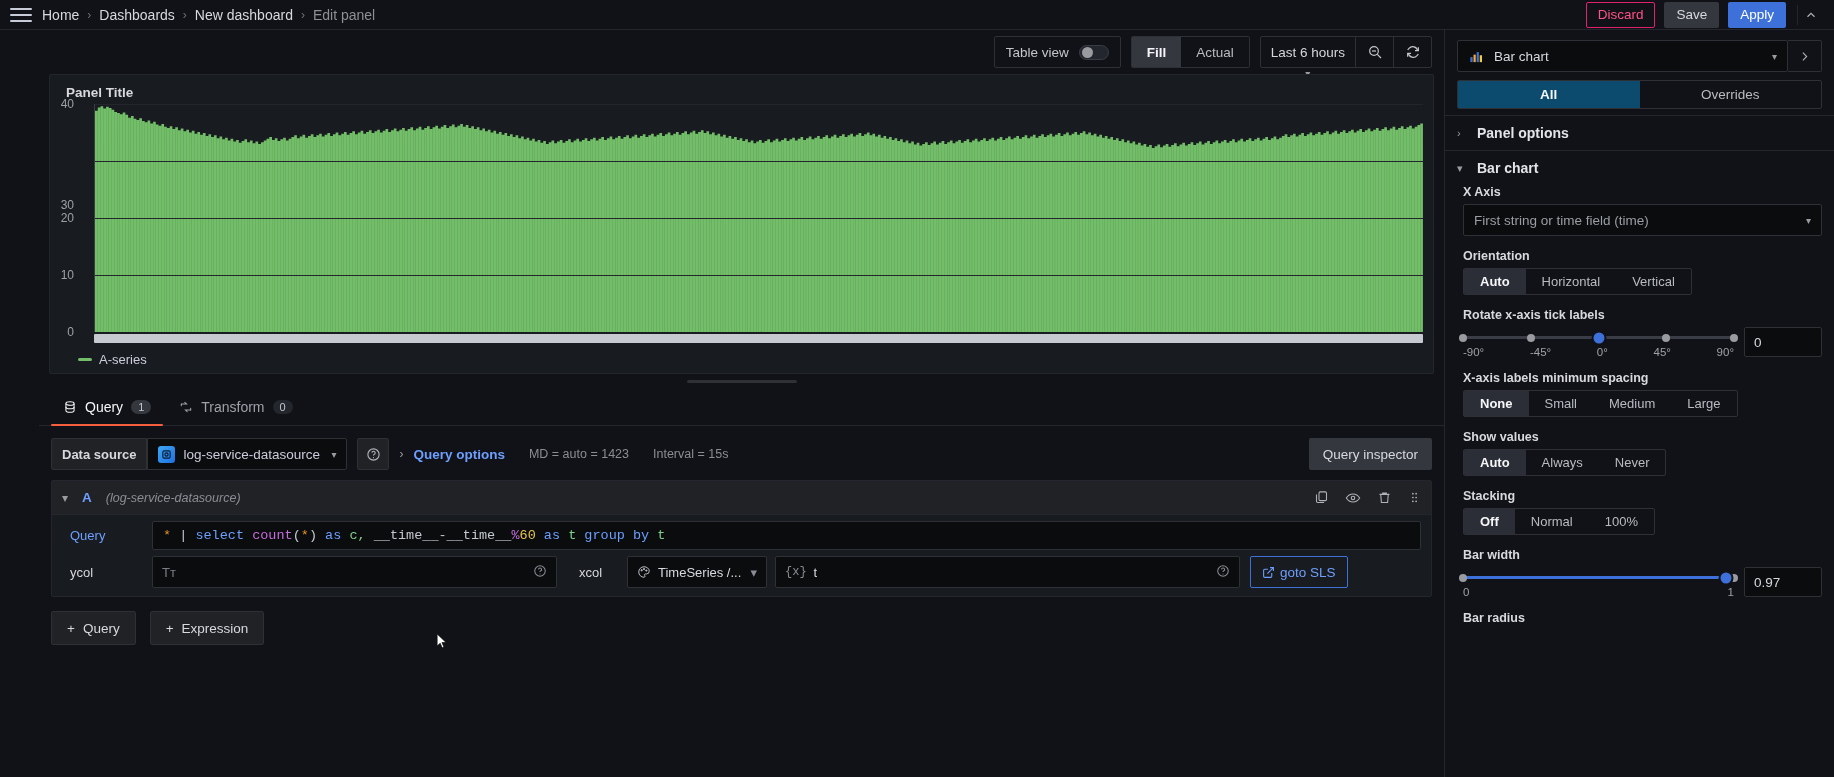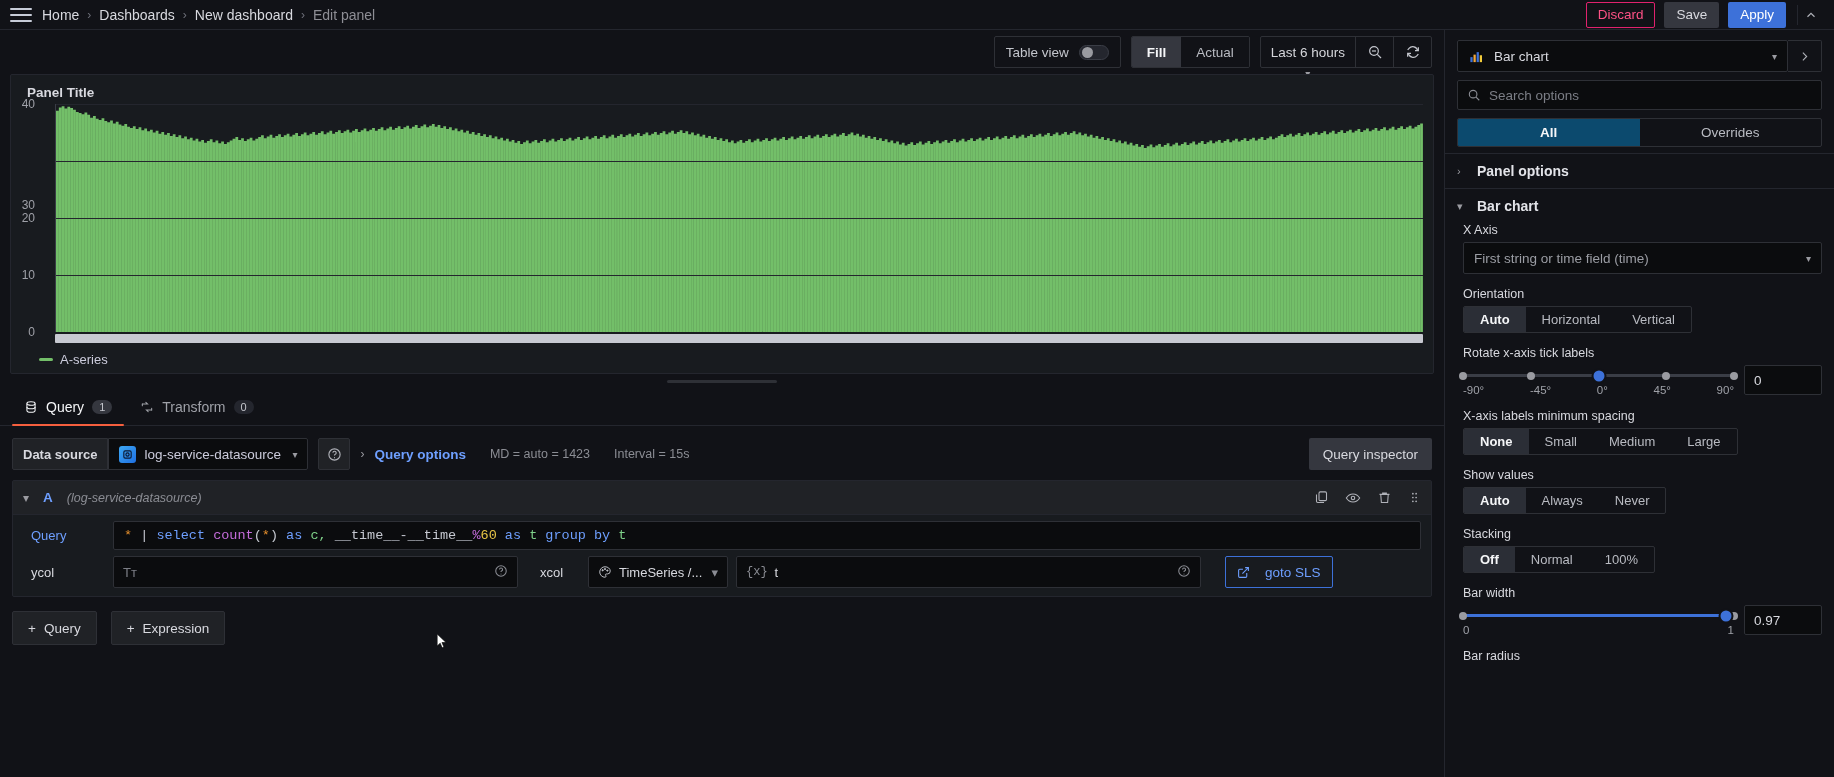--- a/index.html
+++ b/index.html
@@ -28,21 +28,21 @@
   .crumbs .crumb.active { color: #8e8e95; cursor: default; }
   .crumbs .sep { color: #6d6f78; font-size: 12px; }
   .topbar-right { margin-left: auto; display: flex; align-items: center; gap: 9px; padding-right: 4px; }
   .btn { font-family: "Liberation Sans", sans-serif; font-size: 13.5px; border-radius: 2px; padding: 4px 11px; cursor: pointer; border: 1px solid transparent; line-height: 16px; }
   .btn-discard { background: transparent; border: 1px solid #e0226e; color: #ff5286; }
   .btn-save { background: #35373f; color: #d8d9df; }
   .btn-apply { background: #3d71d9; color: #fff; }
   .collapse-caret { color: #b0b2b9; font-size: 15px; padding: 0 4px 0 6px; cursor: pointer; border-left: 1px solid #24262e; margin-left: 2px; height: 20px; display:flex; align-items:center;}
 
   
-  .body { flex: 1; display: flex; min-height: 0; }
+  .body { flex: 1; display: flex; min-height: 0; padding-left: 39px; }
   .left { flex: 1; display: flex; flex-direction: column; min-width: 0; background: #111217; }
 
   
   .panel-toolbar {
     height: 44px; min-height: 44px;
     display: flex; align-items: center; justify-content: flex-end;
     gap: 10px; padding: 0 12px 0 0;
   }
   .tv-wrap {
     display: flex; align-items: center; gap: 10px;
@@ -115,21 +115,21 @@
   .qlab { width: 100px; min-width: 100px; display: flex; align-items: center; padding-left: 18px; font-size: 13px; color: #6e9fff; }
   .code-field { flex: 1; background: #0b0c0e; border: 1px solid #2e3036; border-radius: 2px; margin: 6px 10px 6px 0; padding: 6px 10px; font-family: "Liberation Mono", monospace; font-size: 13.5px; white-space: nowrap; overflow: hidden; }
   .tok-star { color: #e8912d; } .tok-pipe { color: #c5c8d0; } .tok-kw { color: #6e9fff; }
   .tok-fn { color: #c56ddb; } .tok-id { color: #c5c8d0; } .tok-num { color: #e8c547; } .tok-t { color: #7fd18a; }
   .fields-row { display: flex; align-items: center; gap: 0; padding: 0 10px 8px 0; }
   .f-lab { width: 100px; min-width: 100px; padding-left: 18px; font-size: 13px; color: #d8d9df; }
   .f-lab.sm { width: 60px; min-width: 60px; padding-left: 12px; }
   .f-input { background: #0b0c0e; border: 1px solid #2e3036; border-radius: 2px; height: 32px; display: flex; align-items: center; gap: 7px; padding: 0 9px; font-size: 13px; color: #d8d9df; }
   .f-input .ph { color: #7c7e86; }
   .f-input .hint { margin-left: auto; color: #8b8d94; }
-  .sls-btn { border: 1px solid #3d71d9; border-radius: 2px; height: 32px; display: flex; align-items: center; gap: 15px; padding: 0 11px; color: #6e9fff; font-size: 13.5px; cursor: pointer; margin-left: 24px; }
+  .sls-btn { border: 1px solid #3d71d9; border-radius: 2px; height: 32px; display: flex; align-items: center; gap: 5px; padding: 0 11px; color: #6e9fff; font-size: 13.5px; cursor: pointer; margin-left: 10px; }
   .add-row { display: flex; gap: 14px; padding: 14px 12px; }
   .add-btn { background: #202226; border: 1px solid #2e3036; border-radius: 2px; height: 34px; display: flex; align-items: center; gap: 8px; padding: 0 15px; font-size: 13.5px; color: #d8d9df; cursor: pointer; }
 
   
   .options { width: 390px; min-width: 390px; background: #111217; border-left: 1px solid #24262e; display: flex; flex-direction: column; }
   .viz-row { display: flex; align-items: center; padding: 10px 12px 8px 12px; gap: 0; }
   .viz-pick { flex: 1; display: flex; align-items: center; gap: 10px; background: #0b0c0e; border: 1px solid #2e3036; border-radius: 2px; height: 32px; padding: 0 10px; cursor: pointer; font-size: 13.5px; color: #d8d9df; }
   .viz-pick .caret { margin-left: auto; color: #9a9ba1; font-size: 10px; }
   .viz-next { width: 34px; height: 32px; border: 1px solid #2e3036; border-left: none; border-radius: 0 2px 2px 0; display: flex; align-items: center; justify-content: center; color: #b0b2b9; cursor: pointer; }
   .search-wrap { padding: 0 12px 8px 12px; }
@@ -139,21 +139,21 @@
   .ao-tabs { display: flex; margin: 0 12px 6px 12px; border: 1px solid #2e3036; border-radius: 2px; overflow: hidden; }
   .ao-tabs > div { flex: 1; text-align: center; padding: 6px 0; font-size: 13.5px; color: #b9bbc2; cursor: pointer; }
   .ao-tabs > div.on { background: #0c4a6e; color: #f5f6f8; font-weight: bold; }
   .opt-scroll { flex: 1; overflow: hidden; position: relative; }
   .sec { border-top: 1px solid #24262e; }
   .sec-head { display: flex; align-items: center; gap: 10px; padding: 9px 12px; cursor: pointer; }
   .sec-head .chev { color: #9a9ba1; font-size: 11px; width: 10px; }
   .sec-head .title { font-size: 14px; font-weight: bold; color: #e3e4e9; }
   .sec-body { padding: 0 12px 10px 18px; }
   .field { margin-bottom: 13px; }
-  .field > .flabel { font-size: 12.5px; font-weight: normal; color: #d8d9df; margin-bottom: 5px; }
+  .field > .flabel { font-size: 12.5px; font-weight: bold; color: #d8d9df; margin-bottom: 5px; }
   .select { display: flex; align-items: center; background: #0b0c0e; border: 1px solid #2e3036; border-radius: 2px; height: 32px; padding: 0 10px; font-size: 13.5px; color: #9b9da4; cursor: pointer; }
   .select .caret { margin-left: auto; color: #9a9ba1; font-size: 10px; }
   .radio-grp { display: flex; border: 1px solid #2e3036; border-radius: 2px; overflow: hidden; width: fit-content; }
   .radio-grp > div { padding: 5px 16px; font-size: 13px; color: #b9bbc2; cursor: pointer; }
   .radio-grp > div.on { background: #2b2e36; color: #f5f6f8; font-weight: bold; }
   .slider-row { display: flex; align-items: flex-start; gap: 10px; }
   .slider { flex: 1; position: relative; padding-top: 9px; }
   .track { height: 3px; background: #3a3d46; border-radius: 2px; position: relative; }
   .track .fill { position: absolute; left: 0; top: 0; bottom: 0; background: #3d71d9; border-radius: 2px; }
   .dot { position: absolute; top: 50%; width: 8px; height: 8px; background: #9a9ba1; border-radius: 50%; transform: translate(-50%,-50%); }
@@ -416,29 +416,20 @@
           <span>Bar chart</span>
           <span class="caret">▾</span>
         </div>
         <div class="viz-next">
           <svg width="13" height="13" viewBox="0 0 24 24" fill="none" stroke="currentColor" stroke-width="2">
               <polyline points="9,5 16,12 9,19"></polyline>
             </svg>
         </div>
       </div>
 
-      <div class="search-wrap">
-        <div class="search">
-          <svg width="14" height="14" viewBox="0 0 24 24" fill="none" stroke="#8b8d94" stroke-width="1.9">
-              <circle cx="10.5" cy="10.5" r="6.5"></circle>
-              <line x1="15.5" y1="15.5" x2="21" y2="21"></line>
-            </svg>
-          <input placeholder="Search options" style="">
-        </div>
-      </div>
 
       <div class="ao-tabs">
         <div class="on">All</div>
         <div>Overrides</div>
       </div>
 
       <div class="opt-scroll">
         <div class="sec">
           <div class="sec-head">
             <span class="chev">›</span>

